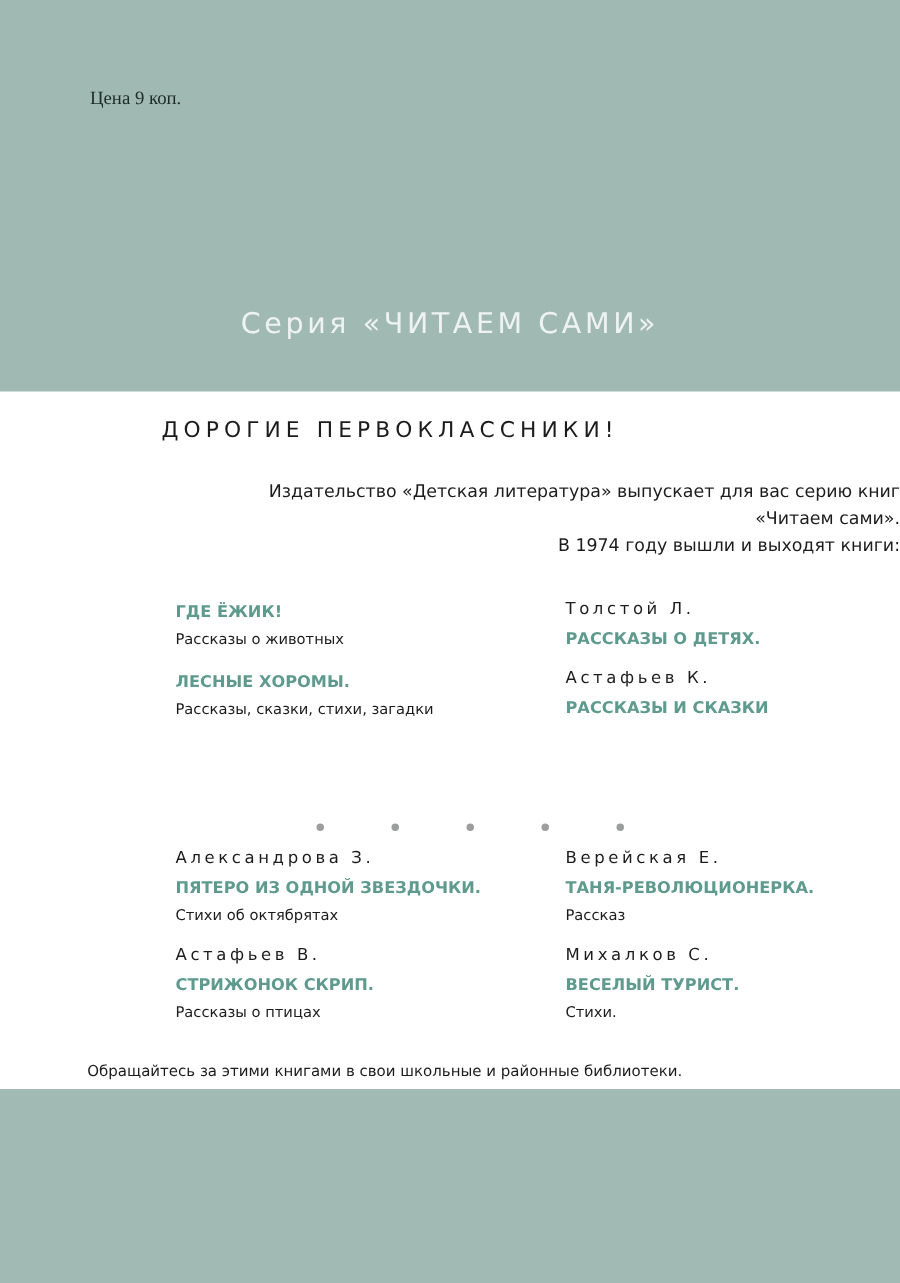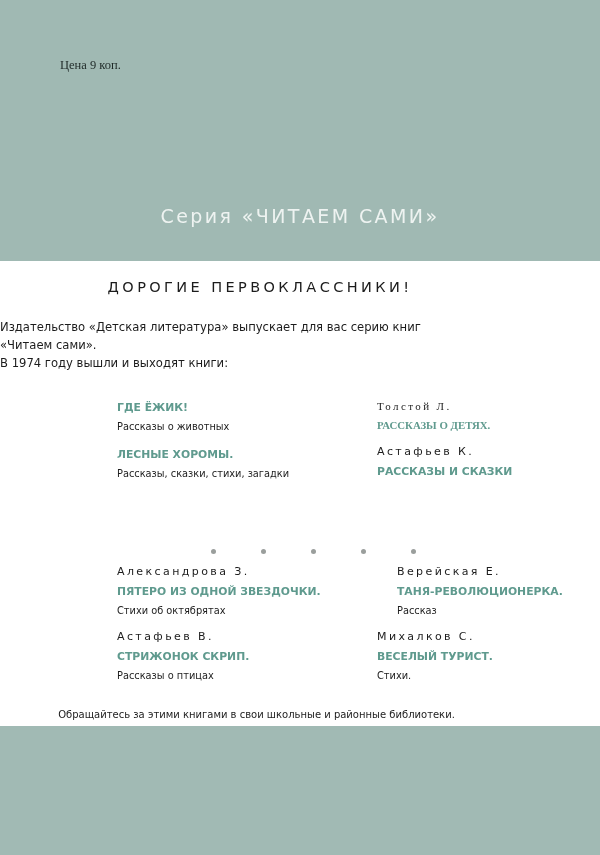--- a/index.html
+++ b/index.html
@@ -55,21 +55,21 @@
       width: 520px;
       text-align: center;
       font-size: 14.5px;
       letter-spacing: 3.4px;
       color: #1c1c1c;
     }
     .intro {
       position: absolute;
       left: 0; top: 57px;
       width: 600px;
-      text-align: left;
+      text-align: right;
       font-size: 11.6px;
       line-height: 18px;
       color: #1c1c1c;
     }
     .book {
       position: absolute;
     }
     .author {
       font-size: 11px;
       letter-spacing: 2.4px;
@@ -124,21 +124,21 @@
 
   <div class="book" style="left:117px; top:140px;">
     <div class="title">ГДЕ ЁЖИК!</div>
     <div class="desc">Рассказы о животных</div>
   </div>
   <div class="book" style="left:117px; top:187px;">
     <div class="title">ЛЕСНЫЕ ХОРОМЫ.</div>
     <div class="desc">Рассказы, сказки, стихи, загадки</div>
   </div>
 
-  <div class="book" style="left:377px; top:137px;font-family:Liberation Serif, serif;">
+  <div class="book" style="left:377px; top:137px;">
     <div class="author">Толстой Л.</div>
     <div class="title">РАССКАЗЫ О  ДЕТЯХ.</div>
   </div>
   <div class="book" style="left:377px; top:183px;">
     <div class="author">Астафьев  К.</div>
     <div class="title">РАССКАЗЫ И СКАЗКИ</div>
   </div>
 
   <div class="dot" style="left:211px;"></div>
   <div class="dot" style="left:261px;"></div>
@@ -150,21 +150,21 @@
     <div class="author">Александрова З.</div>
     <div class="title">ПЯТЕРО ИЗ ОДНОЙ ЗВЕЗДОЧКИ.</div>
     <div class="desc">Стихи об октябрятах</div>
   </div>
   <div class="book" style="left:117px; top:368px;">
     <div class="author">Астафьев В.</div>
     <div class="title">СТРИЖОНОК СКРИП.</div>
     <div class="desc">Рассказы о птицах</div>
   </div>
 
-  <div class="book" style="left:377px; top:303px;margin-left:20px;">
+  <div class="book" style="left:377px; top:303px;">
     <div class="author">Верейская Е.</div>
     <div class="title">ТАНЯ-РЕВОЛЮЦИОНЕРКА.</div>
     <div class="desc">Рассказ</div>
   </div>
   <div class="book" style="left:377px; top:368px;">
     <div class="author">Михалков С.</div>
     <div class="title">ВЕСЕЛЫЙ ТУРИСТ.</div>
     <div class="desc">Стихи.</div>
   </div>
 

